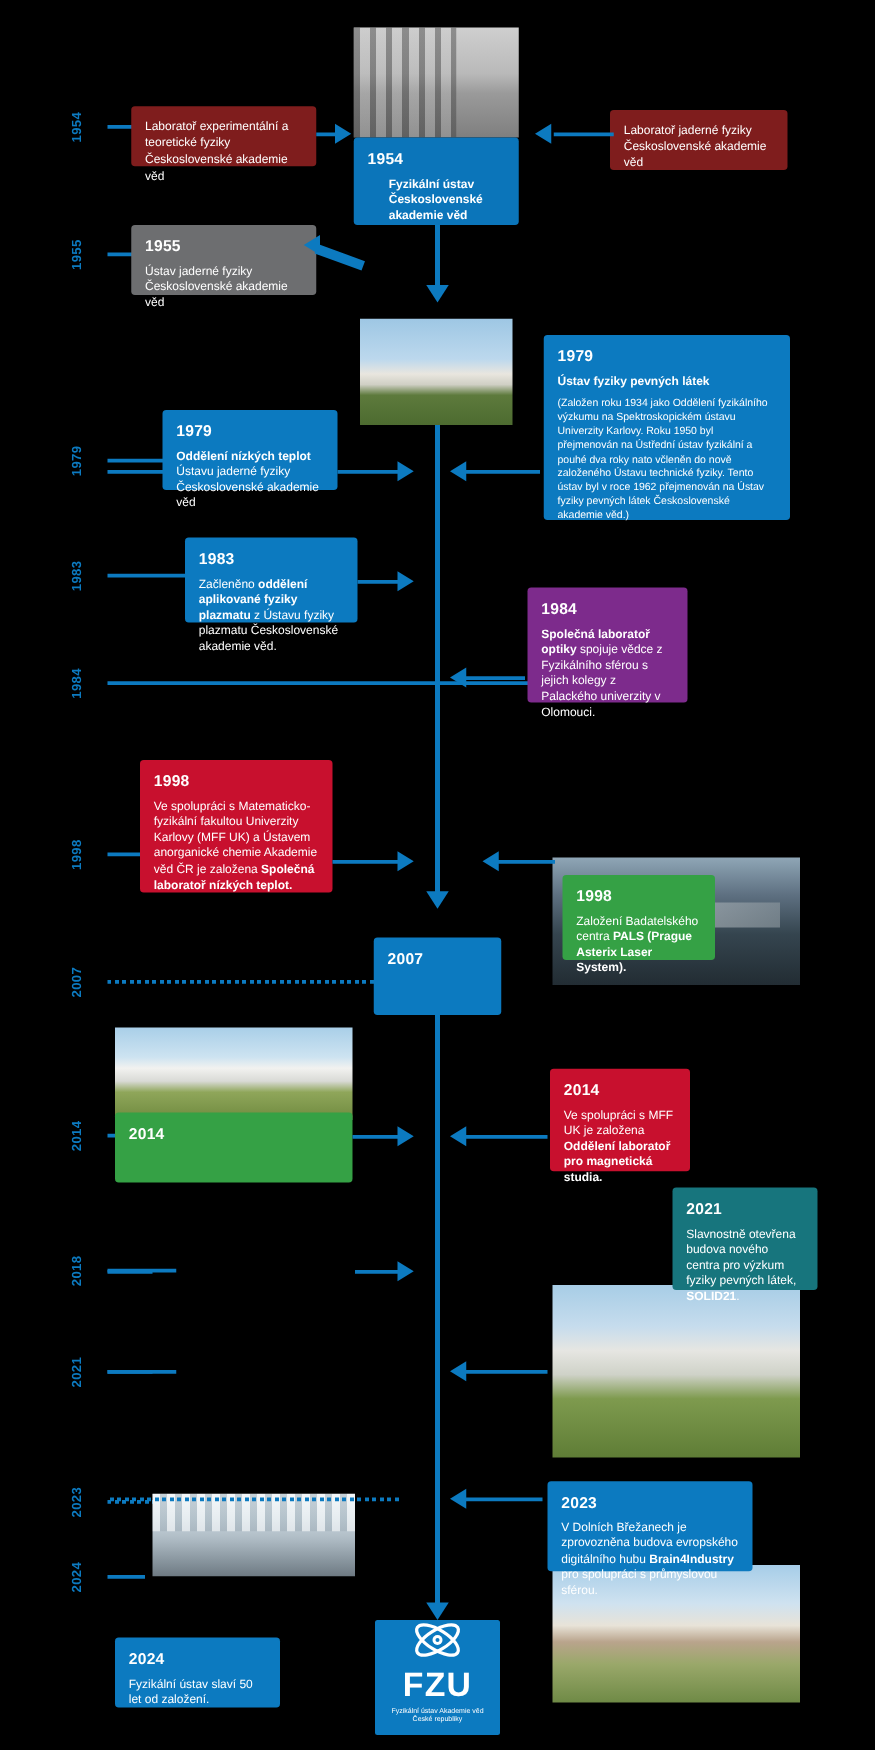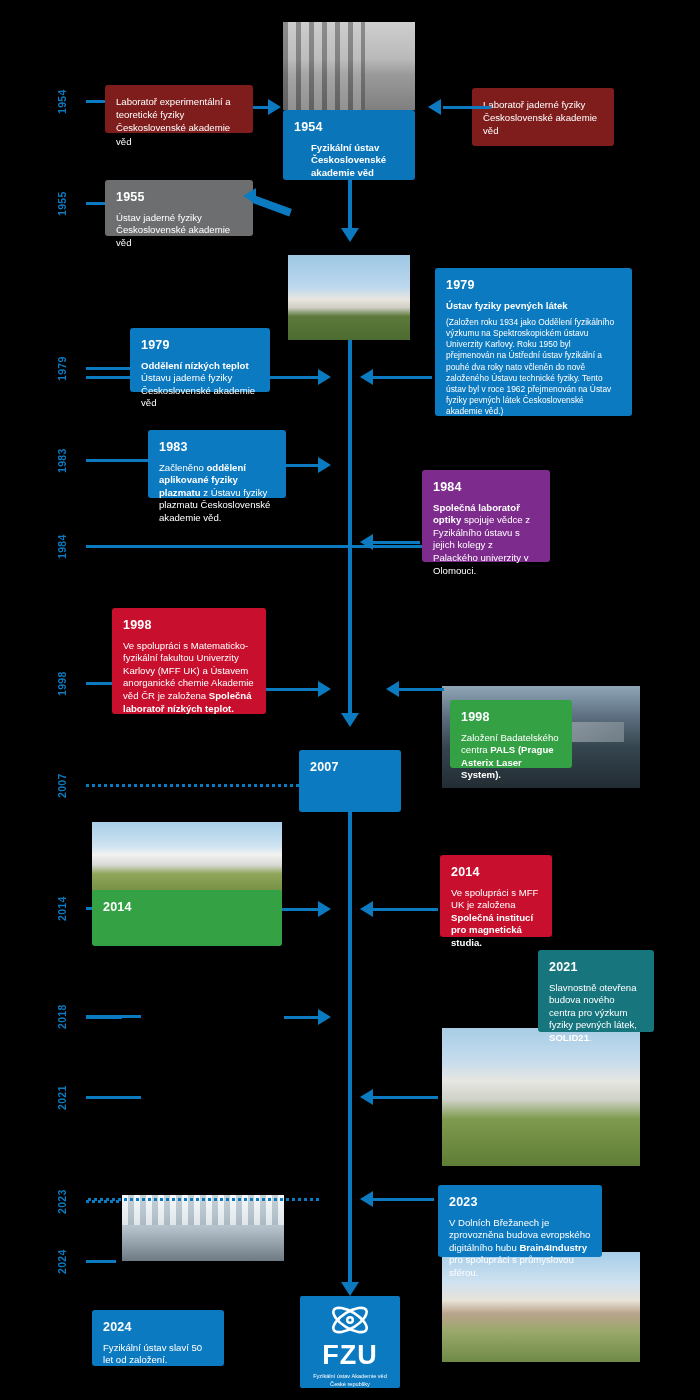--- a/index.html
+++ b/index.html
@@ -66,21 +66,21 @@
     transform: rotate(-90deg); transform-origin: left top;
     color:#0c7ac0; font-weight:bold; font-size:10.5px; letter-spacing:.3px;
     white-space:nowrap;
   }
   .yeartick .tick { position:absolute; height:3px; background:#0c7ac0; }
   .yeartick .tickd { position:absolute; height:3px;
       background: repeating-linear-gradient(90deg,#0c7ac0 0 3px,transparent 3px 6px); }
 
   
   .logobox { position:absolute; border-radius:2px; text-align:center; color:#fff;
-             display:flex; flex-direction:column; align-items:center; justify-content:flex-end; }
+             display:flex; flex-direction:column; align-items:center; justify-content:flex-start; }
   .logobox .wordmark { font-size:27px; font-weight:bold; letter-spacing:1px; line-height:1; margin-top:2px;}
   .logobox .sub { font-size:5.6px; line-height:1.3; margin-top:4px; padding:0 6px; }
 
   
   .p-hist   { background:
       linear-gradient(180deg,#cfcfcf 0%,#b9b9b9 42%,#9a9a9a 60%,#7f7f7f 100%); position:relative; }
   .p-hist:after{content:"";position:absolute;left:0;top:0;right:38%;bottom:0;
       background:repeating-linear-gradient(90deg,rgba(60,60,60,.45) 0 5px,rgba(200,200,200,.25) 5px 13px);}
   .p-bldg1  { background:
       linear-gradient(180deg,#9ec7e4 0%,#bcd8ed 38%,#e9e6df 52%,#cfcfc4 62%,#5d7a3c 72%,#4d6b30 100%); }
@@ -168,21 +168,21 @@
     <span class="yr">1954</span>
     <span class="bd" style="font-weight:bold;margin-left:17px;">Fyzikální ústav Československé akademie věd</span>
   </div>
 
   <div class="plain" style="left:105px; top:85px; width:148px; height:48px;">
     <span>Laboratoř experimentální a teoretické fyziky Československé akademie věd</span>
   </div>
   <div class="hline" style="left:253px; top:106px; width:18px;"></div>
   <div class="arrow-r" style="left:268px; top:99px;"></div>
 
-  <div class="plain" style="left:472px; top:88px; width:142px; height:58px;">
+  <div class="plain" style="left:488px; top:88px; width:142px; height:48px;">
     <span>Laboratoř jaderné fyziky Československé akademie věd</span>
   </div>
   <div class="hline" style="left:443px; top:106px; width:48px;"></div>
   <div class="arrow-l" style="left:428px; top:99px;"></div>
 
   <div class="card gray" style="left:105px; top:180px; width:148px; height:56px;">
     <span class="yr">1955</span>
     <span class="bd">Ústav jaderné fyziky Československé akademie věd</span>
   </div>
   <div class="hline" style="left:253px; top:195px; width:40px; transform:rotate(20deg); transform-origin:left center; height:8px;"></div>
@@ -209,21 +209,21 @@
 
   <div class="card blue" style="left:148px; top:430px; width:138px; height:68px;">
     <span class="yr">1983</span>
     <span class="bd"><span>Začleněno </span><b>oddělení aplikované fyziky plazmatu</b><span> z Ústavu fyziky plazmatu Československé akademie věd.</span></span>
   </div>
   <div class="hline" style="left:286px; top:464px; width:34px;"></div>
   <div class="arrow-r" style="left:318px; top:457px;"></div>
 
   <div class="card purple" style="left:422px; top:470px; width:128px; height:92px;">
     <span class="yr">1984</span>
-    <span class="bd"><b>Společná laboratoř optiky</b><span> spojuje vědce z Fyzikálního ústavu s jejich kolegy z Palackého univerzity v Olomouci.</span></span>
+    <span class="bd"><b>Společná laboratoř optiky</b><span> spojuje vědce z Fyzikálního sférou s jejich kolegy z Palackého univerzity v Olomouci.</span></span>
   </div>
   <div class="hline" style="left:372px; top:541px; width:48px;"></div>
   <div class="arrow-l" style="left:360px; top:534px;"></div>
 
   <div class="photo p-lab" style="left:442px; top:598px; width:198px; height:102px;"></div>
 
   <div class="card red" style="left:112px; top:608px; width:154px; height:106px;">
     <span class="yr">1998</span>
     <span class="bd"><span>Ve spolupráci s Matematicko-fyzikální fakultou Univerzity Karlovy (MFF UK) a Ústavem anorganické chemie Akademie věd ČR je založena </span><b>Společná laboratoř nízkých teplot.</b></span>
   </div>
@@ -244,21 +244,21 @@
   <div class="photo p-modern" style="left:92px; top:822px; width:190px; height:74px;"></div>
 
   <div class="card green" style="left:92px; top:890px; width:190px; height:56px;">
     <span class="yr">2014</span>
   </div>
   <div class="hline" style="left:282px; top:908px; width:38px;"></div>
   <div class="arrow-r" style="left:318px; top:901px;"></div>
 
   <div class="card red" style="left:440px; top:855px; width:112px; height:82px;">
     <span class="yr">2014</span>
-    <span class="bd"><span>Ve spolupráci s MFF UK je založena </span><b>Společná institucí pro magnetická studia.</b></span>
+    <span class="bd"><span>Ve spolupráci s MFF UK je založena </span><b>Oddělení laboratoř pro magnetická studia.</b></span>
   </div>
   <div class="hline" style="left:372px; top:908px; width:66px;"></div>
   <div class="arrow-l" style="left:360px; top:901px;"></div>
 
   <div class="photo p-atrium" style="left:122px; top:1005px; width:162px; height:66px;"></div>
   <div class="hline" style="left:86px; top:1016px; width:36px;"></div>
   <div class="hline" style="left:284px; top:1016px; width:36px;"></div>
   <div class="arrow-r" style="left:318px; top:1009px;"></div>
 
   <div class="photo p-campus" style="left:442px; top:1028px; width:198px; height:138px;"></div>

